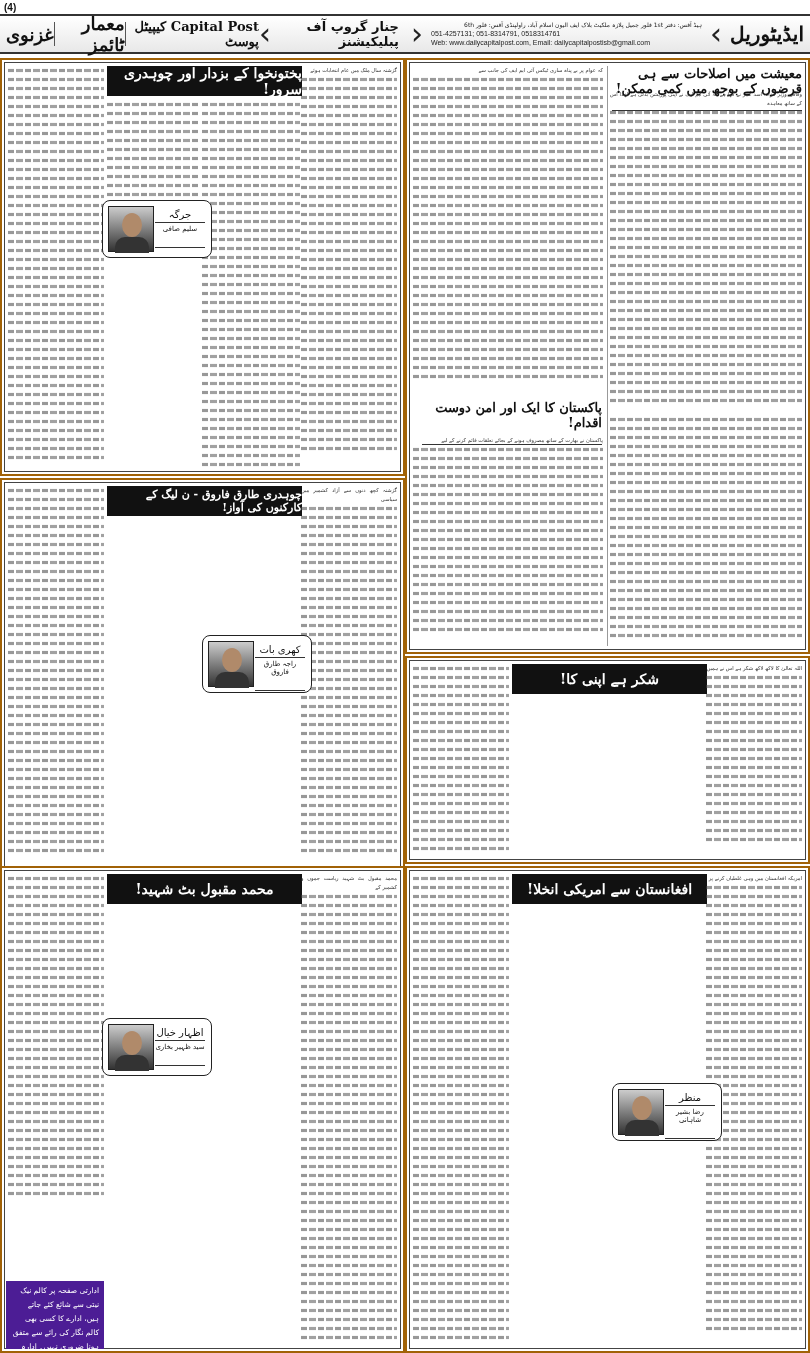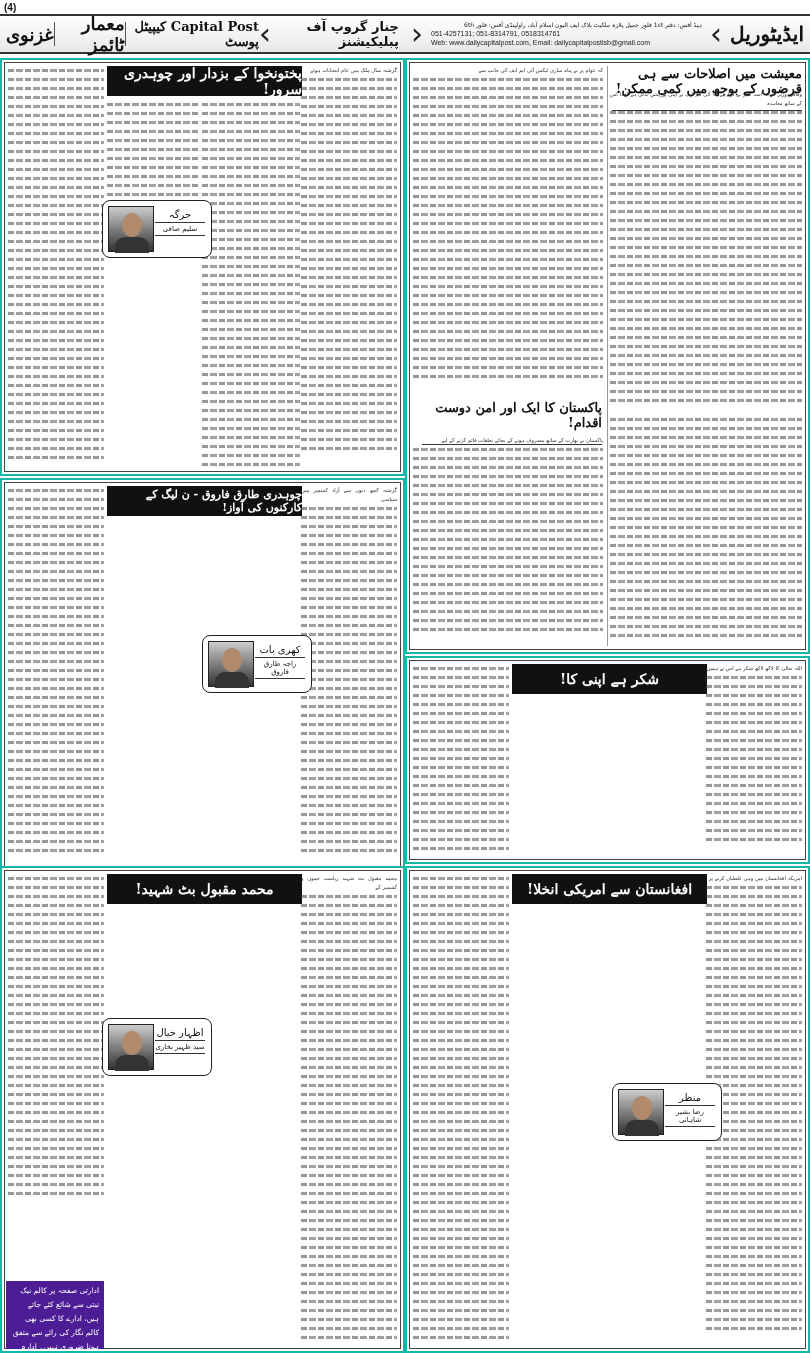--- a/index.html
+++ b/index.html
@@ -8,33 +8,33 @@
   .masthead { position: absolute; left: 0; top: 14px; width: 810px; height: 40px; border-top: 2px solid #333; border-bottom: 2px solid #333; background: linear-gradient(#fff, #e8e8e8); display: flex; align-items: center; }
   .mast-left { width: 405px; height: 100%; display: flex; align-items: center; justify-content: space-around; padding: 0 6px; }
   .mast-logo { font-family: "DejaVu Serif", serif; font-weight: bold; font-size: 18px; direction: rtl; }
   .mast-sep { width: 2px; height: 24px; background: #555; }
   .mast-chev { font-size: 30px; color: #222; line-height: 1; }
   .mast-group { font-size: 13px; font-weight: bold; direction: rtl; }
   .mast-right { width: 405px; height: 100%; display: flex; align-items: center; padding: 0 6px; gap: 8px; }
   .contact { font-family: "Liberation Sans", sans-serif; font-size: 7px; line-height: 1.35; flex: 1; color: #222; }
   .contact .urdu { direction: rtl; font-family: "DejaVu Sans", sans-serif; font-size: 6px; }
   .editorial-title { font-family: "DejaVu Serif", serif; font-size: 20px; font-weight: bold; direction: rtl; }
-  .block { position: absolute; border: 2px solid #14b8a6; background: #fff; overflow: hidden; }
+  .block { position: absolute; border: 2px solid #a16207; background: #fff; overflow: hidden; }
   .block .inner { position: absolute; inset: 2px; border: 1px solid #444; }
   .headline-dark { position: absolute; background: #111; color: #fff; font-family: "DejaVu Serif", serif; font-size: 14px; font-weight: bold; direction: rtl; display: flex; align-items: center; justify-content: center; }
   .headline-light { position: absolute; font-family: "DejaVu Serif", serif; font-size: 13px; font-weight: bold; direction: rtl; text-align: right; border-bottom: 1px solid #333; padding-bottom: 14px; }
   .textcol { position: absolute; font-size: 5.2px; line-height: 9px; direction: rtl; text-align: justify; color: #333; overflow: hidden; }
   .textcol .ln { display: block; height: 9px; background: repeating-linear-gradient(90deg, #444 0 6px, transparent 6px 8px, #555 8px 15px, transparent 15px 17px); opacity: .55; margin-bottom: 0; transform: scaleY(.35); }
   .colsep { position: absolute; width: 1px; background: #999; }
   .byline { position: absolute; border: 1.5px solid #222; border-radius: 8px; background: #fff; }
   .byline .photo { position: absolute; left: 5px; top: 5px; width: 46px; height: 46px; background: linear-gradient(#ccc, #333); border: 1px solid #222; }
   .byline .photo .face { position: absolute; left: 13px; top: 6px; width: 20px; height: 24px; border-radius: 50%; background: #b08a6a; }
   .byline .photo .body { position: absolute; left: 6px; top: 30px; width: 34px; height: 16px; border-radius: 10px 10px 0 0; background: #333; }
   .byline .col-name { position: absolute; right: 6px; top: 8px; font-size: 10px; direction: rtl; border-bottom: 1px solid #333; width: 50px; text-align: center; padding-bottom: 2px; }
-  .byline .auth-name { position: absolute; right: 6px; top: 24px; font-size: 7px; direction: rtl; border-bottom: 1px solid #333; width: 50px; text-align: center; padding-bottom: 2px; }
+  .byline .auth-name { position: absolute; right: 6px; top: 24px; font-size: 7px; direction: rtl; border-bottom: 1px solid #333; width: 50px; text-align: center; padding-bottom: 14px; }
   .disclaimer { position: absolute; background: #4c1d95; color: #fff; font-size: 7.5px; line-height: 14px; direction: rtl; text-align: right; padding: 3px 5px; }
 </style>
 </head>
 <body>
 
 <div class="page-num">(4)</div>
 
 <div class="masthead">
   <div class="mast-left">
     <span class="mast-logo">غزنوی</span>

